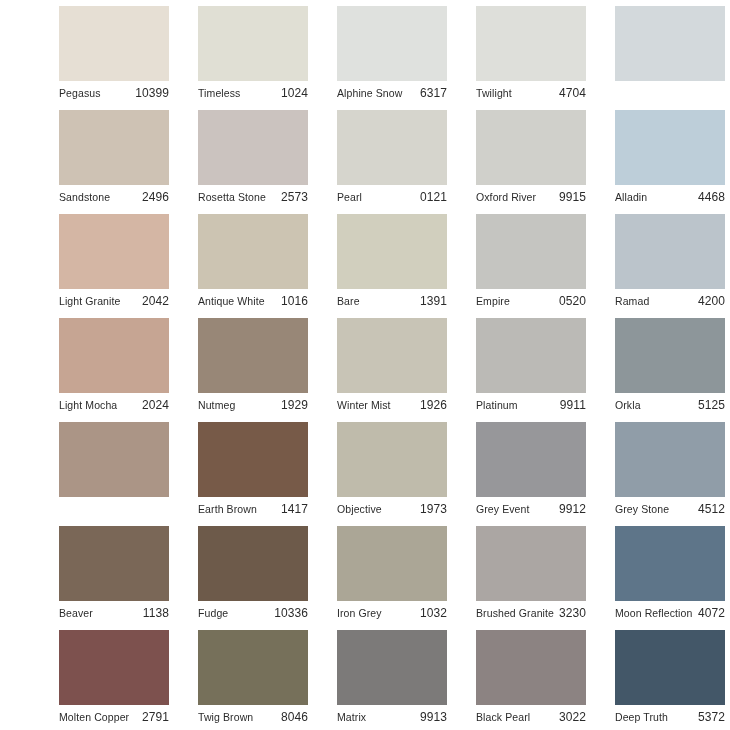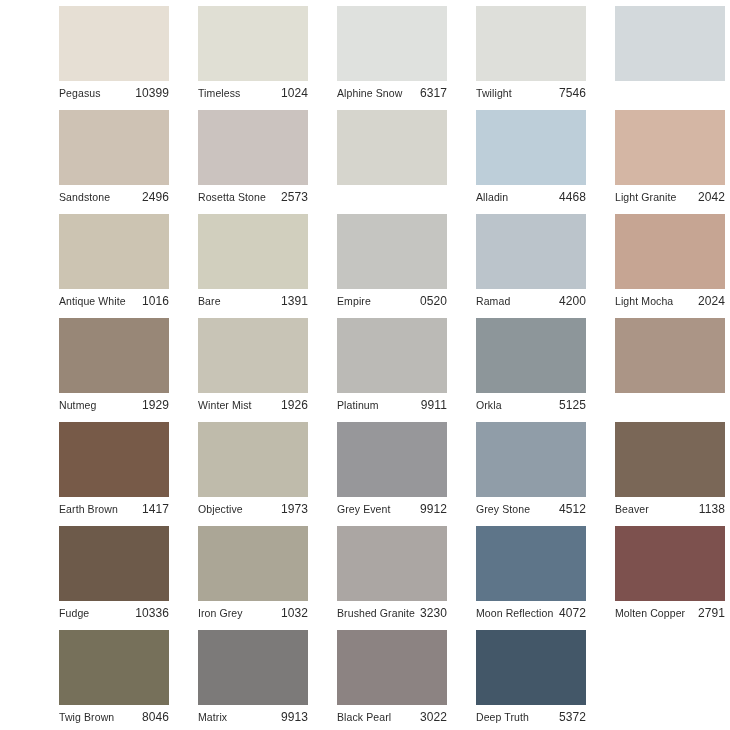--- a/index.html
+++ b/index.html
@@ -88,21 +88,21 @@
         <div class="swatch-chip" style="background: rgb(223, 225, 222);"></div>
         <div class="swatch-caption">
           <span class="swatch-name">Alphine Snow</span>
           <span class="swatch-code">6317</span>
         </div>
       </div>
       <div class="swatch-cell">
         <div class="swatch-chip" style="background: rgb(222, 223, 218);"></div>
         <div class="swatch-caption">
           <span class="swatch-name">Twilight</span>
-          <span class="swatch-code">7546</span>
+          <span class="swatch-code">4704</span>
         </div>
       </div>
       <div class="swatch-cell">
         <div class="swatch-chip" style="background: rgb(211, 217, 220);"></div>
       </div>
       <div class="swatch-cell">
         <div class="swatch-chip" style="background: rgb(206, 194, 180);"></div>
         <div class="swatch-caption">
           <span class="swatch-name">Sandstone</span>
           <span class="swatch-code">2496</span>
@@ -110,20 +110,31 @@
       </div>
       <div class="swatch-cell">
         <div class="swatch-chip" style="background: rgb(203, 195, 191);"></div>
         <div class="swatch-caption">
           <span class="swatch-name">Rosetta Stone</span>
           <span class="swatch-code">2573</span>
         </div>
       </div>
       <div class="swatch-cell">
         <div class="swatch-chip" style="background: rgb(214, 213, 205);"></div>
+        <div class="swatch-caption">
+          <span class="swatch-name">Pearl</span>
+          <span class="swatch-code">0121</span>
+        </div>
+      </div>
+      <div class="swatch-cell">
+        <div class="swatch-chip" style="background: rgb(208, 208, 203);"></div>
+        <div class="swatch-caption">
+          <span class="swatch-name">Oxford River</span>
+          <span class="swatch-code">9915</span>
+        </div>
       </div>
       <div class="swatch-cell">
         <div class="swatch-chip" style="background: rgb(189, 206, 217);"></div>
         <div class="swatch-caption">
           <span class="swatch-name">Alladin</span>
           <span class="swatch-code">4468</span>
         </div>
       </div>
       <div class="swatch-cell">
         <div class="swatch-chip" style="background: rgb(212, 182, 164);"></div>

